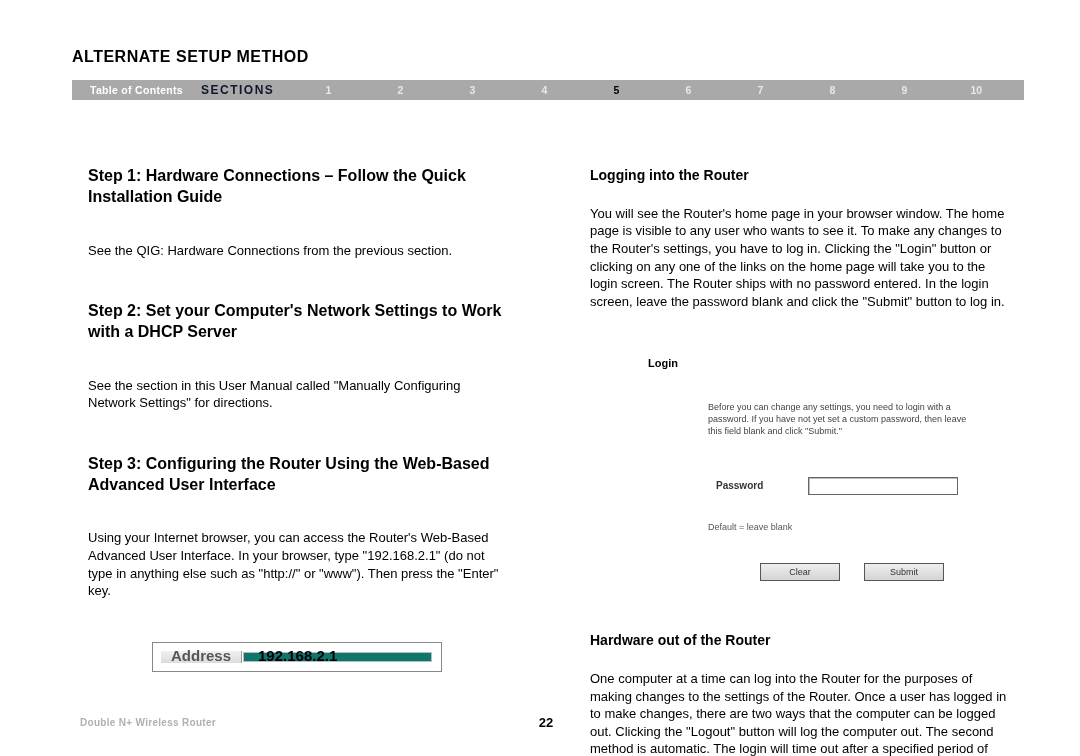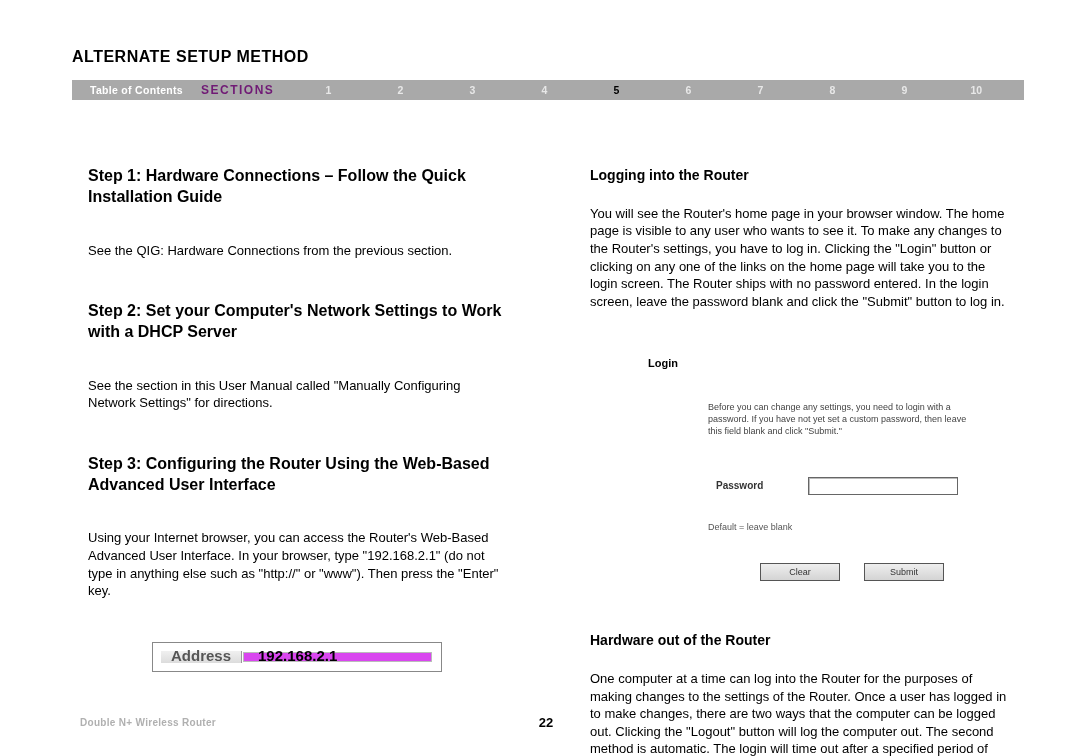--- a/index.html
+++ b/index.html
@@ -30,21 +30,21 @@
   .navbar .toc {
     padding: 0 10px;
     font-weight: bold;
     letter-spacing: 0.3px;
   }
   .navbar .sections-label {
     font-weight: bold;
     font-size: 12px;
     letter-spacing: 1.5px;
     padding-right: 18px;
-    color: #701a75;
+    color: #0f172a;
   }
   .navbar .section-num {
     width: 72px;
     text-align: center;
     font-weight: bold;
     color: #e8e8e8;
   }
   .navbar .section-num.active { color: #000; }
   .content {
     display: flex;
@@ -93,21 +93,21 @@
   }
   .addressbar .url {
     flex: 1;
     display: flex;
     align-items: center;
     padding: 0 14px;
     font-family: Tahoma, Arial, sans-serif;
     font-size: 15px;
     border: 1px solid #bbb;
     margin: 1px;
-    background: #d946ef;
+    background: #0f766e;
   }
   .login-box {
     margin: 20px 0 26px 50px;
     width: 360px;
     font-family: Tahoma, Arial, sans-serif;
   }
   .login-title { font-weight: bold; font-size: 11px; margin-bottom: 14px; }
   .login-desc { font-size: 9px; color: #444; line-height: 1.35; margin: 0 0 18px 60px; }
   .login-row {
     display: flex;

